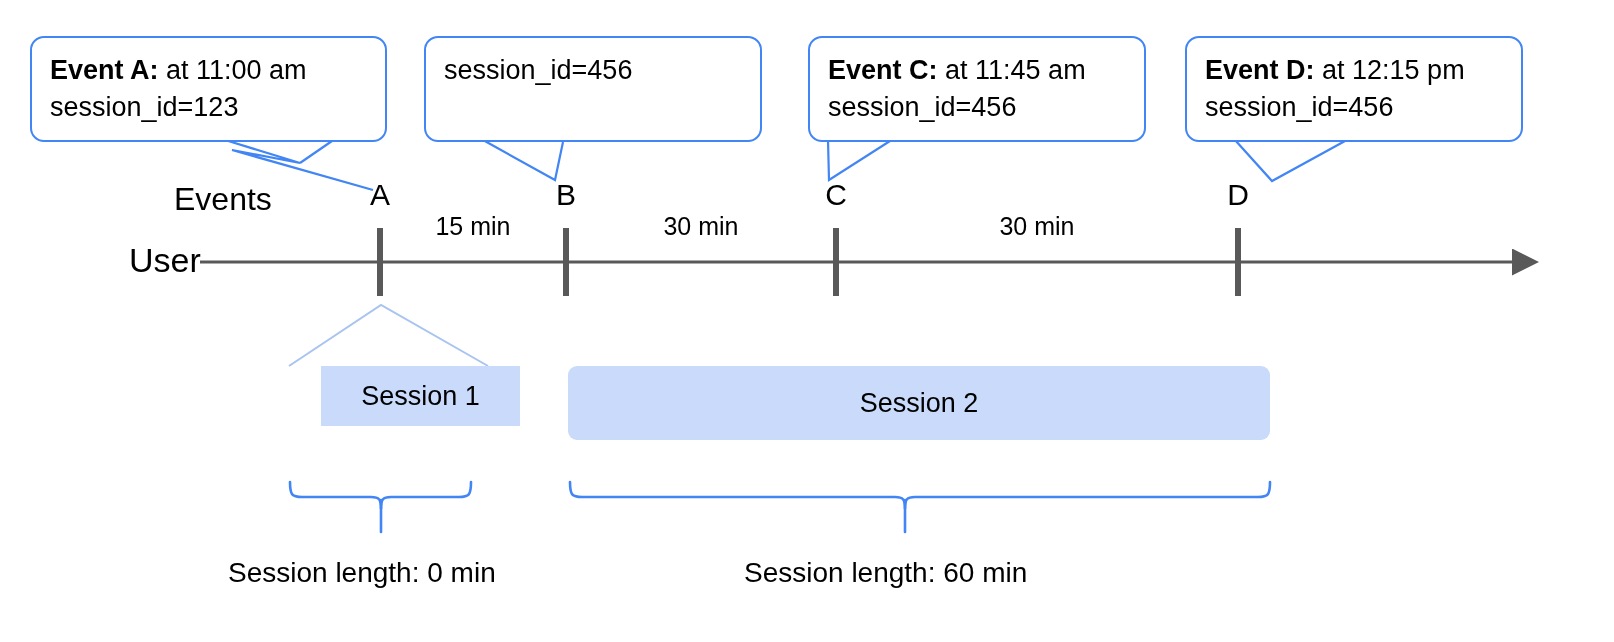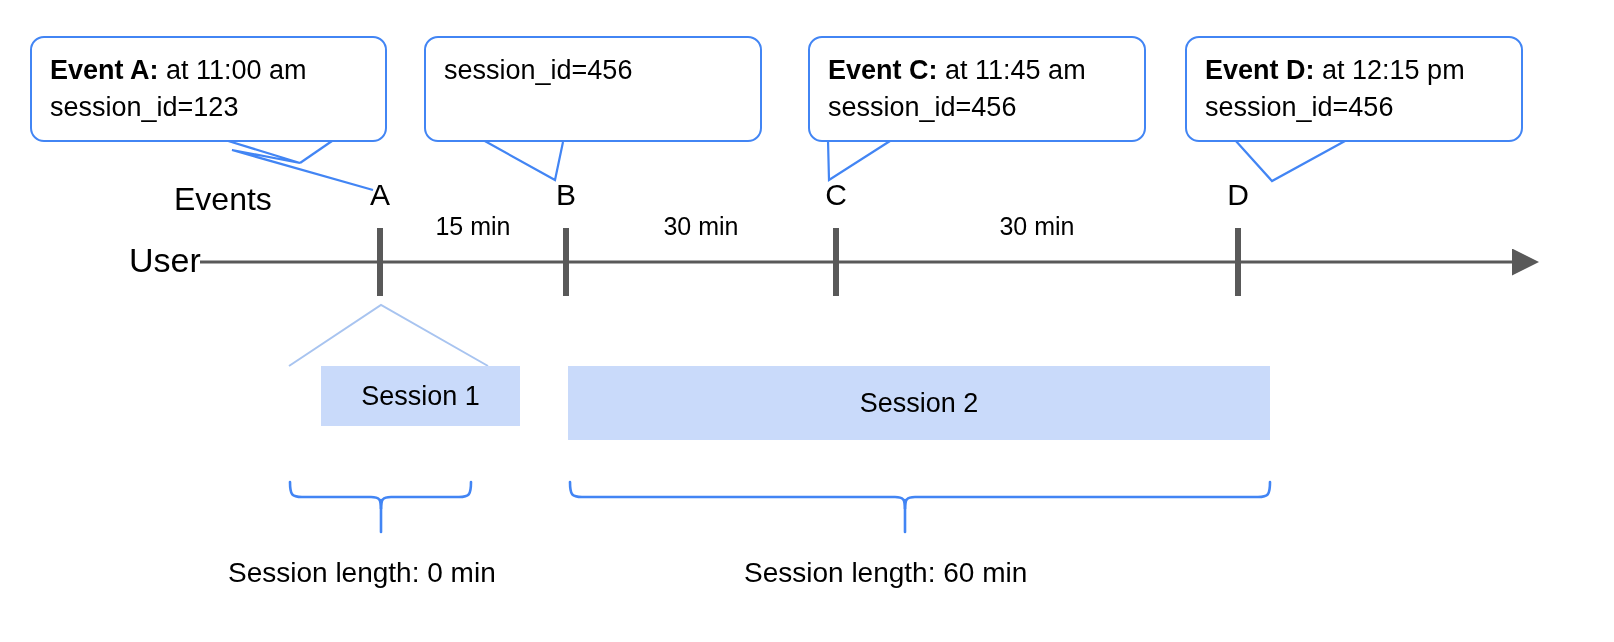--- a/index.html
+++ b/index.html
@@ -152,20 +152,20 @@
   <div class="lbl lbl-tick" style="left:1218px; top:178px; width:40px;">D</div>
 
   <div class="lbl lbl-dur" style="left:403px; top:212px; width:140px;">15 min</div>
   <div class="lbl lbl-dur" style="left:631px; top:212px; width:140px;">30 min</div>
   <div class="lbl lbl-dur" style="left:967px; top:212px; width:140px;">30 min</div>
 
   <div class="session-bar" style="left:289px; top:366px; width:199px; height:60px;margin-left:32px;">
     <span>Session 1</span>
   </div>
 
-  <div class="session-bar" style="left:568px; top:366px; width:702px; height:74px;">
+  <div class="session-bar" style="left:568px; top:366px; width:702px; height:74px;border-radius:9px;">
     <span>Session 2</span>
   </div>
 
   <div class="lbl lbl-sessionlen" style="left:228px; top:557px;">Session length: 0 min</div>
   <div class="lbl lbl-sessionlen" style="left:744px; top:557px;">Session length: 60 min</div>
 
 </div>
 
 </body></html>

